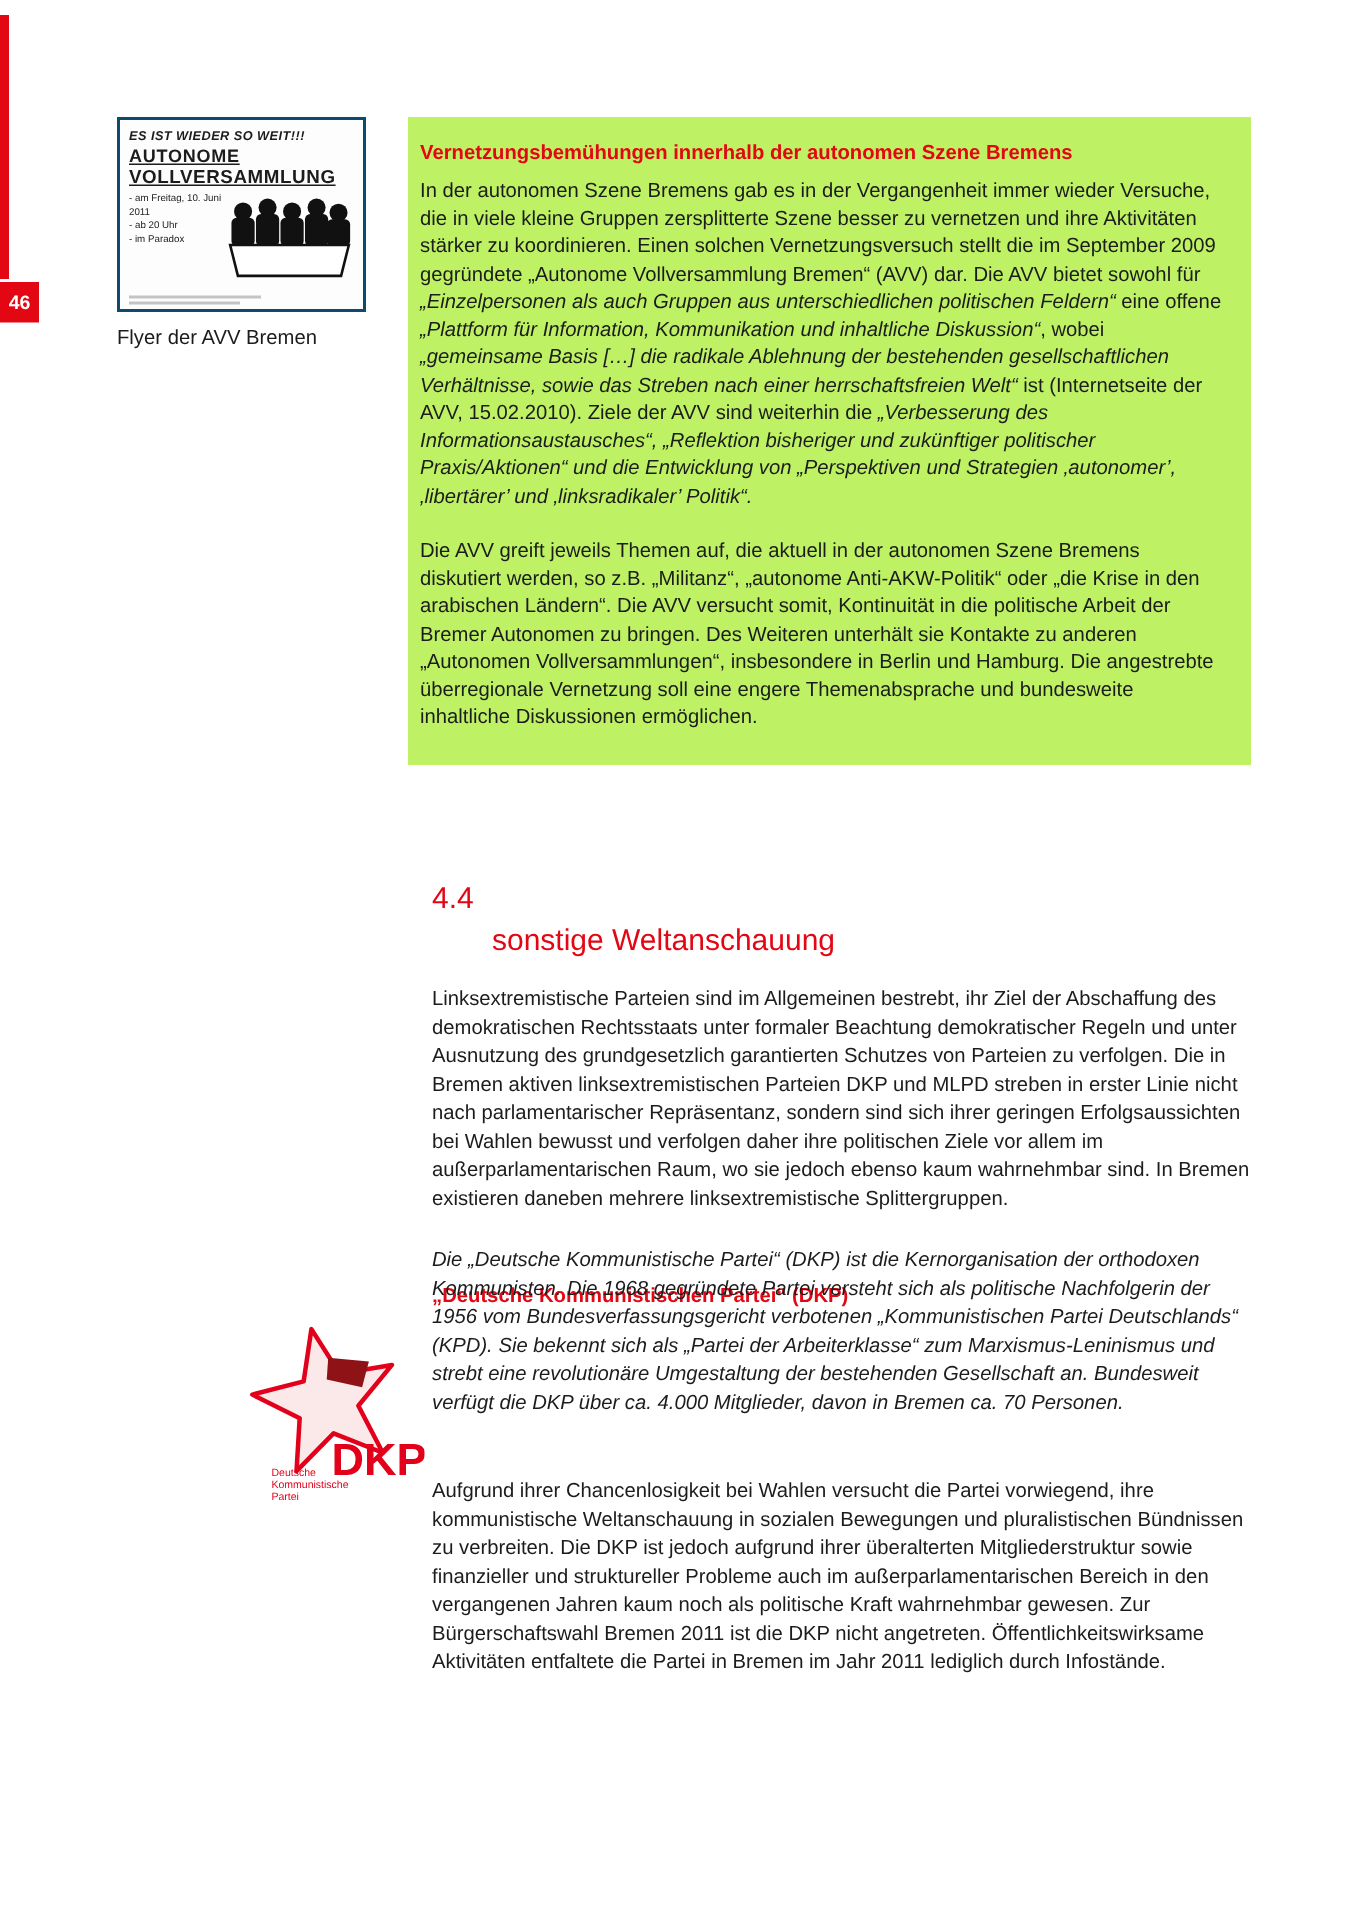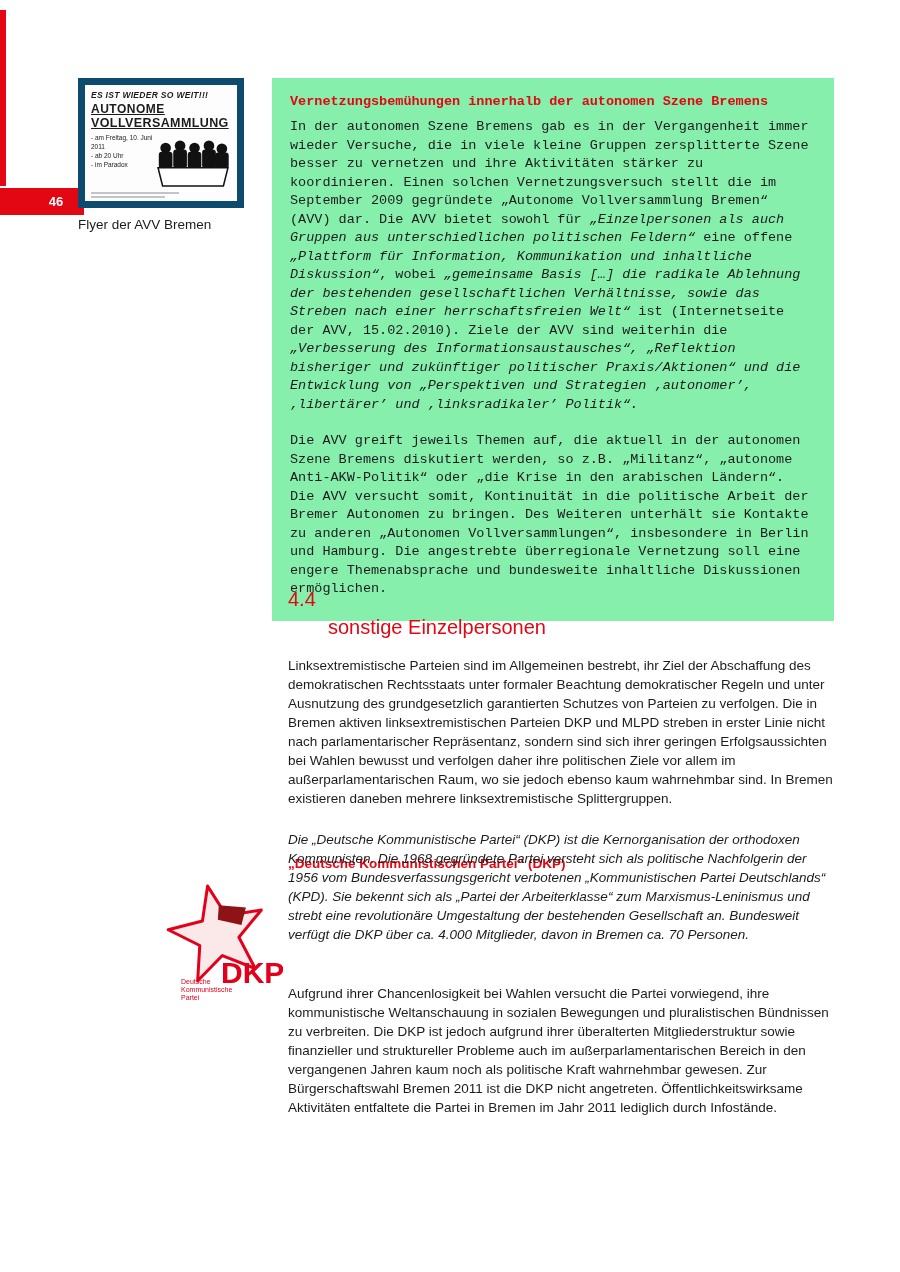--- a/index.html
+++ b/index.html
@@ -9,49 +9,48 @@
     font-family:"Liberation Sans", sans-serif;
     color:#1c1c1c;
     position:relative;
     overflow:hidden;
   }
   .abs{position:absolute;}
 
   
   .red-strip{left:0;top:10px;width:6px;height:176px;background:#e30613;}
   .page-number{
-    left:0;top:188px;width:56px;height:27px;background:#e30613;
+    left:0;top:188px;width:26px;height:27px;background:#e30613;
     color:#fff;font-size:13px;font-weight:bold;
-    display:flex;align-items:center;justify-content:center;padding-left:28px;
+    display:flex;align-items:center;justify-content:center;
   }
 
   
   .flyer-col{left:78px;top:78px;width:166px;}
   .flyer{
     width:166px;height:130px;background:#fdfdfd;
-    border:7px solid #0c4a6e;box-sizing:border-box;
+    border:2px solid #0c4a6e;box-sizing:border-box;
     padding:5px 6px 3px 6px;position:relative;overflow:hidden;
   }
   .flyer-title{font-size:8.5px;font-weight:bold;font-style:italic;letter-spacing:.3px;}
   .flyer-h1{font-size:12px;font-weight:bold;text-decoration:underline;margin-top:2px;letter-spacing:.5px;}
   .flyer-h2{font-size:12.5px;font-weight:bold;text-decoration:underline;letter-spacing:.4px;}
   .flyer-body{display:flex;margin-top:3px;}
   .flyer-details{font-size:6.5px;line-height:9px;color:#222;width:62px;flex-shrink:0;}
   .flyer-figures{margin-left:2px;margin-top:2px;}
   .flyer-fineprint{position:absolute;left:6px;bottom:3px;width:90px;}
   .fp-line{display:block;height:2px;background:#c4c4c4;margin-top:2px;}
   .flyer-caption{margin-top:9px;font-size:13.5px;color:#1c1c1c;}
 
   
   .infobox{
     left:272px;top:78px;width:562px;
-    background:#86efac;
+    background:#bef264;
     box-sizing:border-box;
-    padding:16px 18px 22px 18px;
-    font-family:Liberation Mono, monospace;
+    padding:16px 18px 22px 8px;
   }
   .infobox h3{
     margin:0 0 9px 0;font-size:13.5px;color:#e30613;font-weight:bold;
   }
   .infobox p{margin:0;font-size:13.5px;line-height:18.5px;}
   .infobox p + p{margin-top:18px;}
   .infobox em{font-style:italic;}
 
   
   .section-head{
@@ -118,21 +117,21 @@
   <div class="abs infobox">
     <h3>Vernetzungsbemühungen innerhalb der autonomen Szene Bremens</h3>
     <p><span>In der autonomen Szene Bremens gab es in der Vergangenheit immer wieder Versuche, die in viele kleine Gruppen zersplitterte Szene besser zu vernetzen und ihre Aktivitäten stärker zu koordinieren. Einen solchen Vernetzungsversuch stellt die im September 2009 gegründete „Autonome Vollversammlung Bremen“ (AVV) dar. Die AVV bietet sowohl für </span><em>„Einzelpersonen als auch Gruppen aus unterschiedlichen politischen Feldern“</em><span> eine offene </span><em>„Plattform für Information, Kommunikation und inhaltliche Diskussion“</em><span>, wobei </span><em>„gemeinsame Basis […] die radikale Ablehnung der bestehenden gesellschaftlichen Verhältnisse, sowie das Streben nach einer herrschaftsfreien Welt“</em><span> ist (Internetseite der AVV, 15.02.2010). Ziele der AVV sind weiterhin die </span><em>„Verbesserung des Informationsaustausches“, „Reflektion bisheriger und zukünftiger politischer Praxis/Aktionen“ und die Entwicklung von „Perspektiven und Strategien ‚autonomer’, ‚libertärer’ und ‚linksradikaler’ Politik“.</em></p>
     <p><span>Die AVV greift jeweils Themen auf, die aktuell in der autonomen Szene Bremens diskutiert werden, so z.B. „Militanz“, „autonome Anti-AKW-Politik“ oder „die Krise in den arabischen Ländern“. Die AVV versucht somit, Kontinuität in die politische Arbeit der Bremer Autonomen zu bringen. Des Weiteren unterhält sie Kontakte zu anderen „Autonomen Vollversammlungen“, insbesondere in Berlin und Hamburg. Die angestrebte überregionale Vernetzung soll eine engere Themenabsprache und bundesweite inhaltliche Diskussionen ermöglichen.</span></p>
   </div>
 
   <div class="abs section-head">
     <span class="section-num">4.4</span>
     <span>
       <br>
-      <span>sonstige Einzelpersonen</span>
+      <span>sonstige Weltanschauung</span>
     </span>
   </div>
 
   <div class="abs bodytext intro">Linksextremistische Parteien sind im Allgemeinen bestrebt, ihr Ziel der Abschaffung des demokratischen Rechtsstaats unter formaler Beachtung demokratischer Regeln und unter Ausnutzung des grundgesetzlich garantierten Schutzes von Parteien zu verfolgen. Die in Bremen aktiven linksextremistischen Parteien DKP und MLPD streben in erster Linie nicht nach parlamentarischer Repräsentanz, sondern sind sich ihrer geringen Erfolgsaussichten bei Wahlen bewusst und verfolgen daher ihre politischen Ziele vor allem im außerparlamentarischen Raum, wo sie jedoch ebenso kaum wahrnehmbar sind. In Bremen existieren daneben mehrere linksextremistische Splittergruppen.</div>
 
   <div class="abs dkp-head">„Deutsche Kommunistischen Partei“ (DKP)</div>
 
   <svg class="abs dkp-logo" viewBox="0 0 120 128">
     <g transform="rotate(-12 55 55)">
       <path d="M55,5 L67.3,38 L102.6,39.5 L75,61.5 L84.4,95.5 L55,76 L25.6,95.5 L35,61.5 L7.4,39.5 L42.7,38 Z" fill="#fbe9ea" stroke="#e2001a" stroke-width="3" stroke-linejoin="round"></path>

